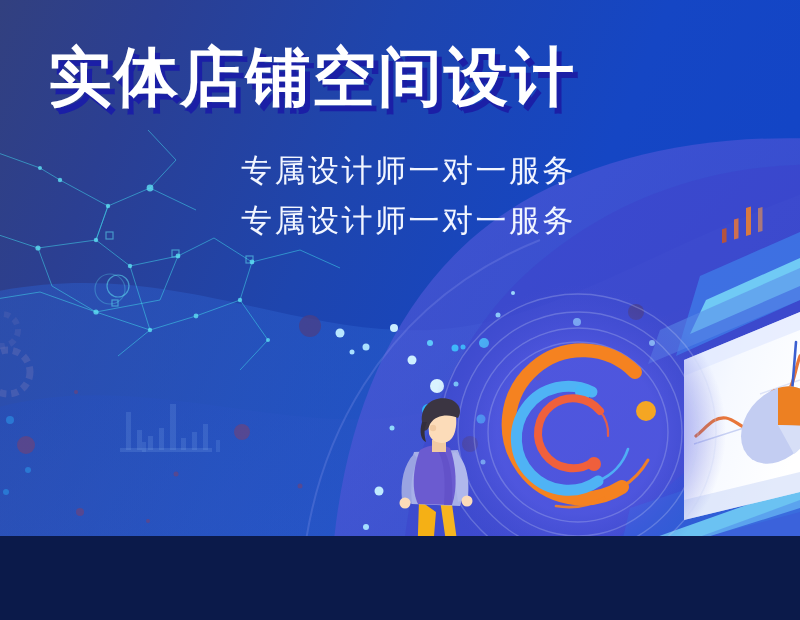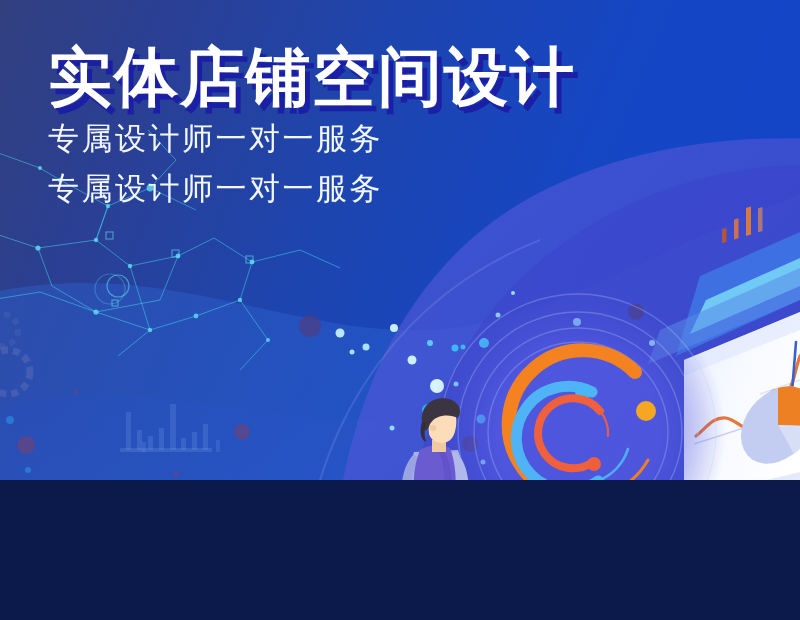--- a/index.html
+++ b/index.html
@@ -5,21 +5,21 @@
 <style>
   * { box-sizing: border-box; margin: 0; padding: 0; }
   html, body {
     width: 800px; height: 620px;
     overflow: hidden;
     background: #0b1a4a;
     font-family: "Liberation Sans", "DejaVu Sans", sans-serif;
   }
   #banner {
     position: relative;
-    width: 800px; height: 480px;
+    width: 800px; height: 536px;
     overflow: hidden;
     background: linear-gradient(112deg,
         #32407f 0%,
         #2b3f92 16%,
         #1e45ae 40%,
         #1546c4 66%,
         #1144c8 100%);
   }
   .layer { position: absolute; inset: 0; }
   .layer svg { display: block; width: 800px; height: 620px; }
@@ -33,20 +33,22 @@
   #main-title {
     font-size: 64px;
     font-weight: bold;
     color: #ffffff;
     letter-spacing: 2px;
     line-height: 1.12;
     white-space: nowrap;
     text-shadow: 5px 6px 0 #1b1fa6;
   }
   #subtitle {
+    margin-top: 32px;
+    text-align: right;
   }
   .sub-line {
     font-size: 31px;
     color: #f2f6ff;
     letter-spacing: 2.5px;
     line-height: 1.62;
     white-space: nowrap;
     font-weight: normal;
   }
 </style>

